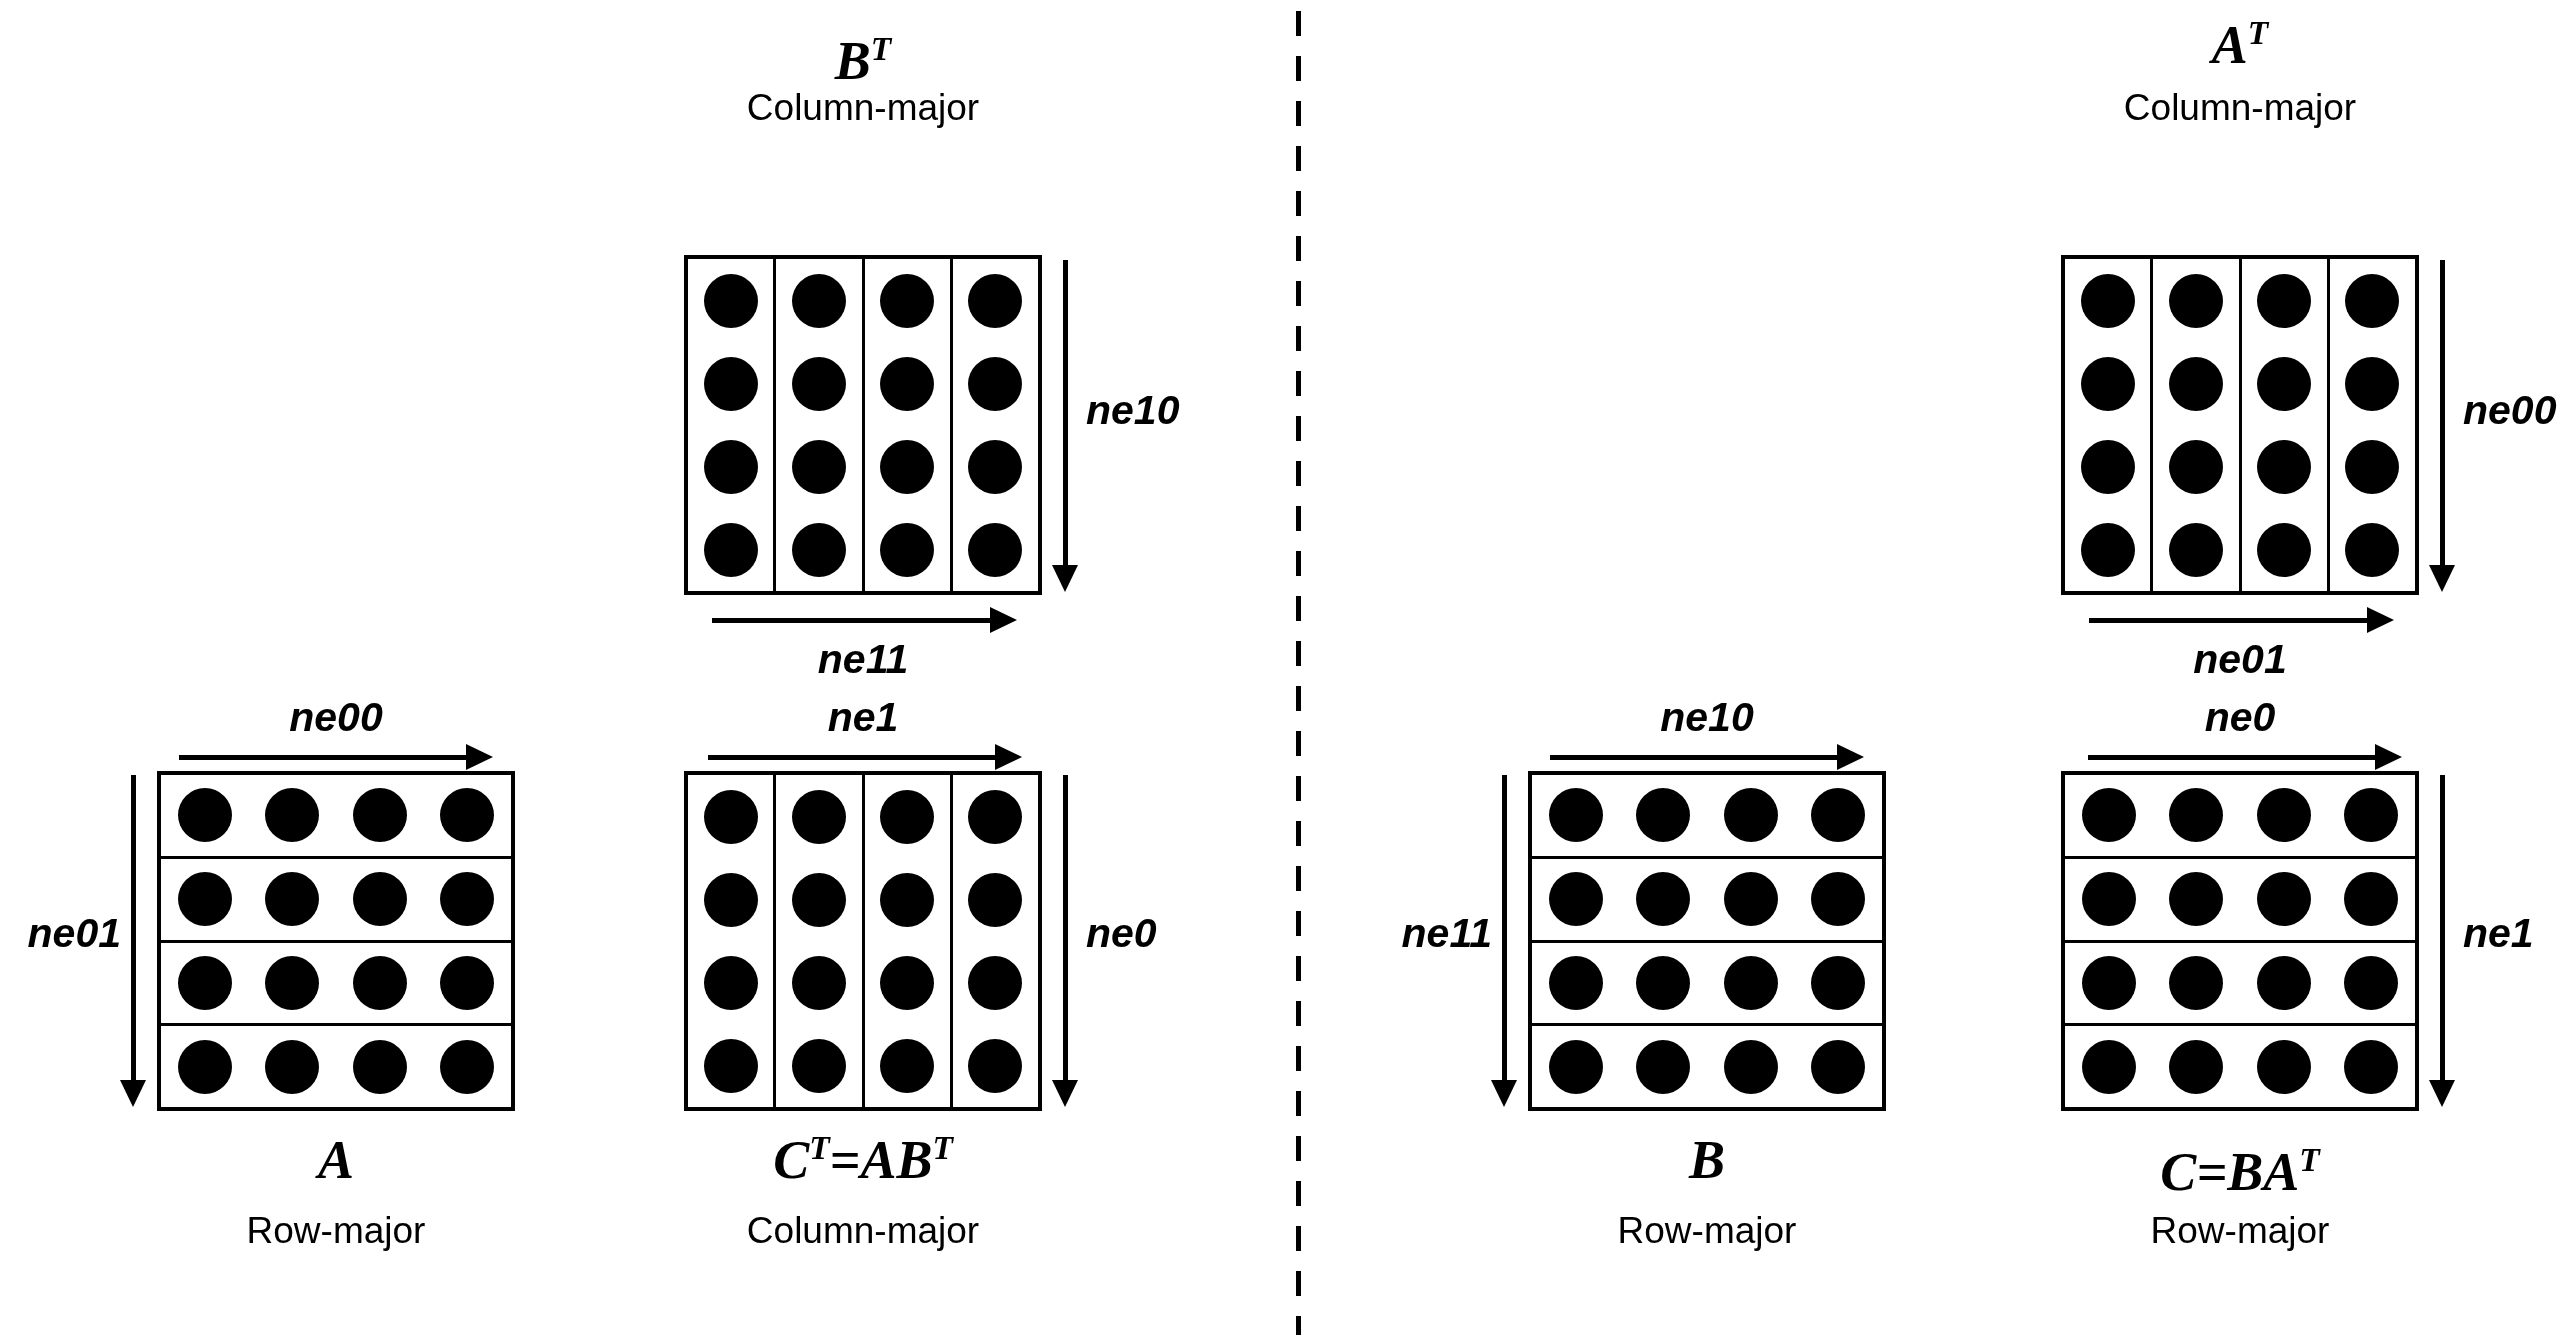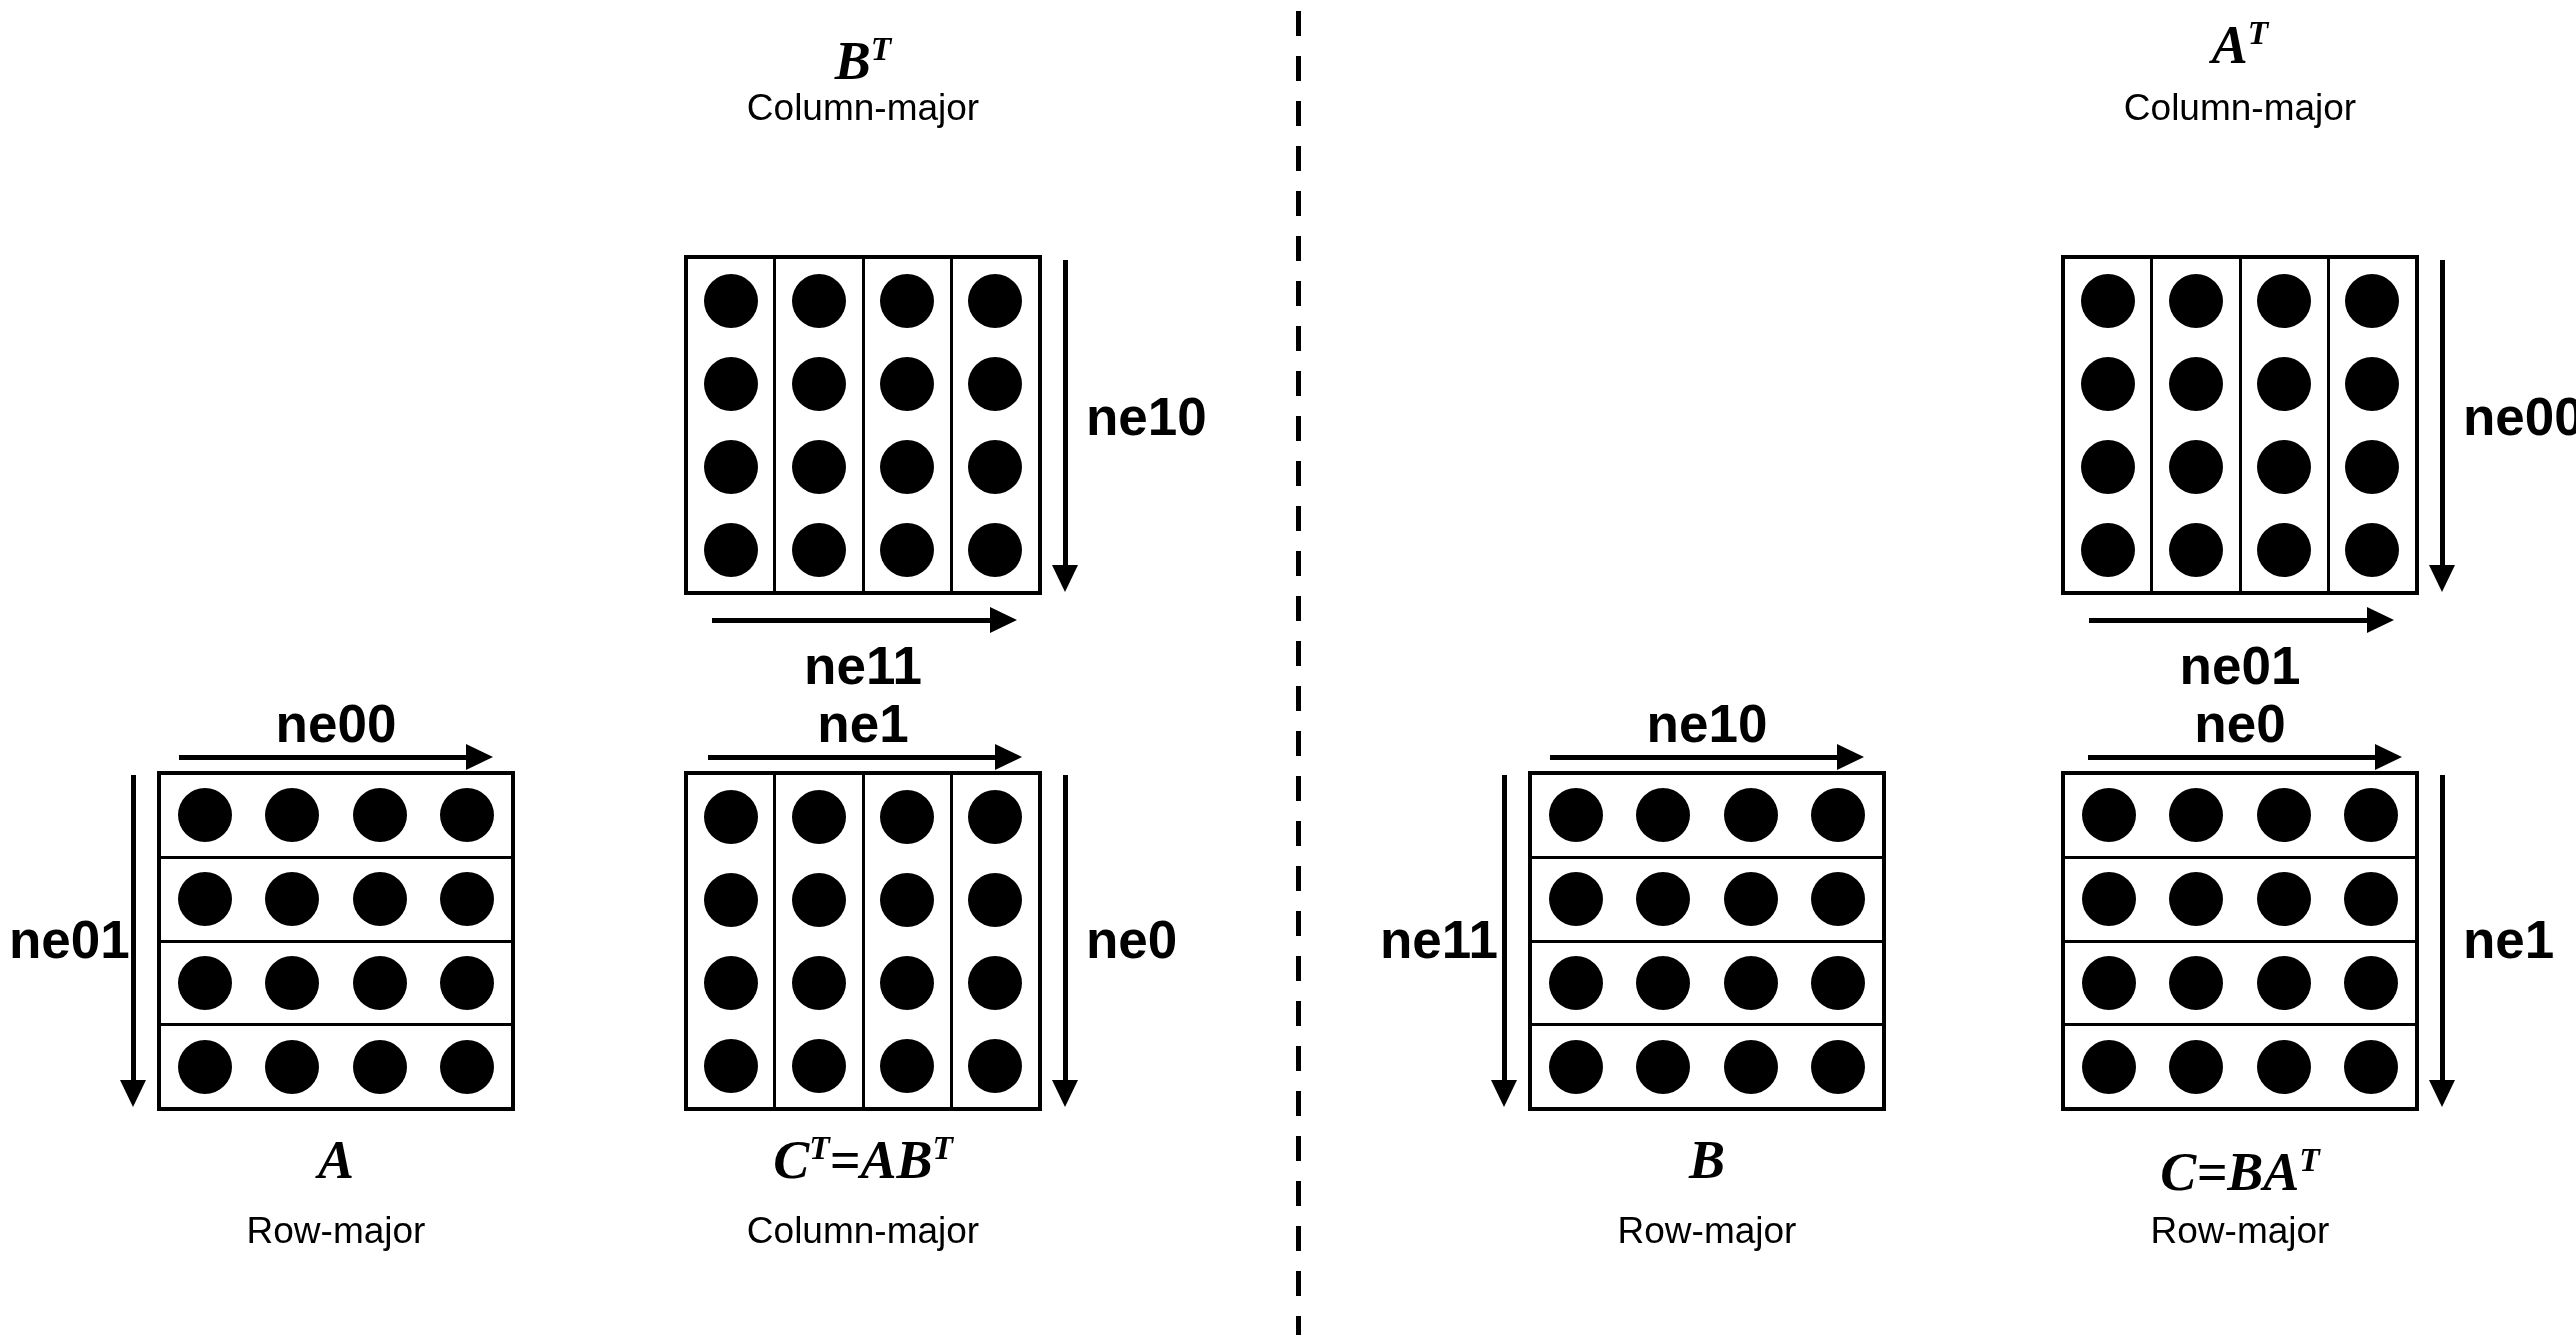--- a/index.html
+++ b/index.html
@@ -21,21 +21,21 @@
     font-weight: bold;
     font-size: 54px;
     line-height: 1.1;
   }
   .math sup { font-size: 0.62em; line-height: 0; }
 
   
   .caption { font-size: 37px; line-height: 1.1; }
 
   
-  .ne { font-weight: bold; font-size: 53px; line-height: 1.15; }
+  .ne { font-weight: bold; font-size: 41px; line-height: 1.15; font-style: italic; }
 
   
   .matrix {
     display: flex;
     border: 4.5px solid #000;
     background: #fff;
   }
   .matrix.col { flex-direction: row; }
   .matrix.row { flex-direction: column; }
   .matrix.col > .strip {

